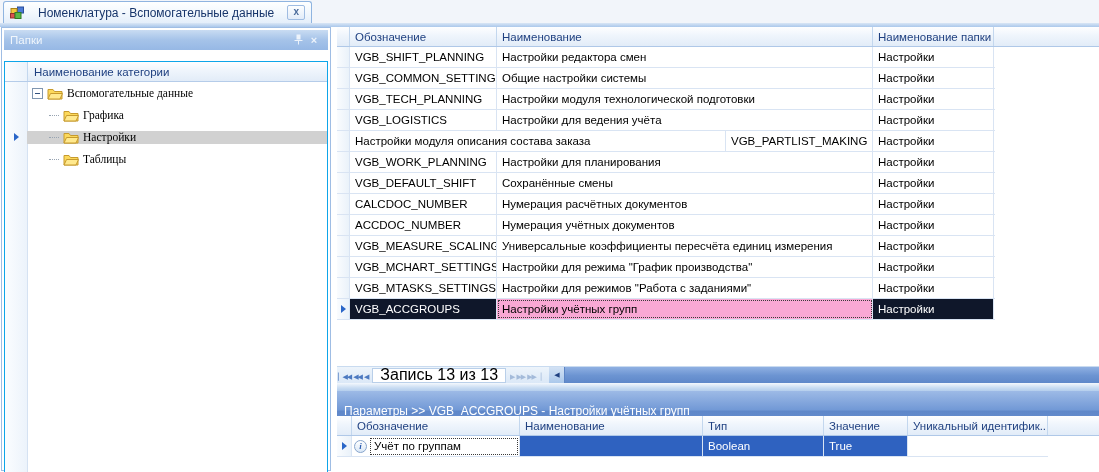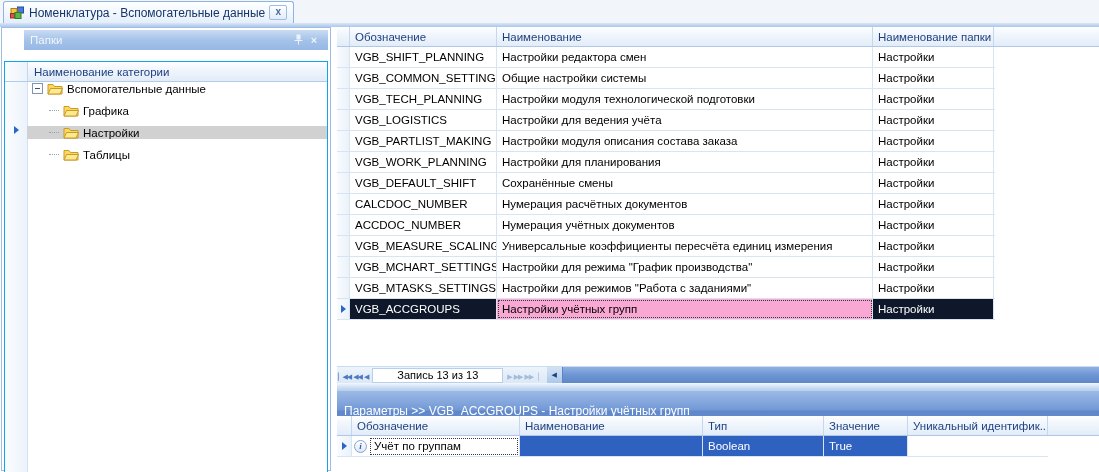--- a/index.html
+++ b/index.html
@@ -5,47 +5,47 @@
   * { margin:0; padding:0; box-sizing:border-box; }
   body { font-family:"Liberation Sans", sans-serif; background:#fff; }
   #app { position:relative; width:1099px; height:472px; background:#fff; overflow:hidden;
          font-size:11.5px; color:#000; }
 
   
   .tabbar { position:absolute; left:0; top:0; width:100%; height:23px; background:#F2F5FA; }
   .tabstrip { position:absolute; left:0; top:23px; width:100%; height:4px;
               background:linear-gradient(180deg,#D9E6F5,#ABC8EB); }
   .tab { position:absolute; left:3px; top:1px; height:22px; display:flex; align-items:center;
-         gap:4px; padding:0 6px 0 5px;
+         gap:13px; padding:0 6px 0 5px;
          background:linear-gradient(180deg,#FEFFFF,#F1F7FD 55%,#E4EEFA);
          border:1px solid #8FB4E0; border-bottom:none; border-radius:3px 3px 0 0;
          color:#17356B; font-size:12px; }
   .tab-close { width:18px; height:15px; border:1px solid #9FBCE2; border-radius:2px;
                background:linear-gradient(180deg,#FDFEFF,#E2ECF9); color:#4A6B9B;
                font-size:10px; line-height:12px; text-align:center; font-weight:bold; }
 
   
   .left-panel { position:absolute; left:1px; top:27px; width:330px; height:444px;
                 border:1px solid #9FBDE4; background:#fff; padding:2px; }
   .lp-header { height:20px; background:linear-gradient(180deg,#C9DCF2,#A5C3E9 50%,#96B8E5);
-               display:flex; align-items:center; padding:0 6px; color:#F0F6FC;margin-left:20px; }
+               display:flex; align-items:center; padding:0 6px; color:#F0F6FC; }
   .lp-title { flex:1; }
   .lp-btn { width:16px; text-align:center; color:#EDF3FB; font-weight:bold; font-size:11px; }
   .tree { position:relative; margin-top:11px; border:1px solid #0ea5e9;
           height:calc(100% - 25px); background:#fff; }
   .tree::before { content:''; position:absolute; left:0; top:0; bottom:0; width:22px;
                   background:linear-gradient(90deg,#FBFDFF,#ECF3FB);
                   border-right:1px solid #D5E2F2; }
   .tree-hrow { position:relative; display:flex; height:20px;
                border-bottom:1px solid #B5CCE9; }
   .t-ind { width:22px; flex:none; display:flex; align-items:center; justify-content:center; }
   .tree-hcell { flex:1; display:flex; align-items:center; padding-left:6px; color:#1F4080;
                 background:linear-gradient(180deg,#FEFEFF,#EFF5FC 45%,#E2ECF8);
                 border-left:1px solid #C3D7EE; }
-  .tree-row { position:relative; display:flex; height:22px; align-items:flex-start; }
+  .tree-row { position:relative; display:flex; height:22px; align-items:center;font-family:Liberation Serif, serif; }
   .tree-content { flex:1; display:flex; align-items:center; gap:4px; padding-left:5px; }
   .tree-row.sel .tree-content { background:#D1D1D1; }
   .expander { position:relative; width:11px; height:11px; border:1px solid #8096B0;
               background:#fff; flex:none; }
   .expander::before { content:''; position:absolute; left:2px; right:2px; top:4px; height:1px;
                       background:#33527E; }
   .connector { width:10px; height:1px; border-bottom:1px dotted #98A4B2; flex:none; }
   .indent { width:13px; flex:none; }
 
   
@@ -71,22 +71,22 @@
   .sel-cell { background:#0f172a; color:#fff; }
   .focus-cell { outline:1px dotted #3A3A3A; outline-offset:-2px; background:#f9a8d4; }
 
   
   .navigator { position:absolute; left:337px; top:366px; width:762px; height:17px; display:flex;
                align-items:center; background:linear-gradient(180deg,#EDF4FB,#DBE8F7);
                border-top:1px solid #C9DBF0; }
   .nav-btn { min-width:16px; text-align:center; font-size:7px; letter-spacing:-1px;
              color:#4C79C0; padding:0 1px; }
   .nav-btn.disabled { color:#A4BBDA; }
-  .nav-label { height:15px; background:#fff; border:1px solid #B9CFE9; padding:0 24px;
-               font-size:11px; display:flex; align-items:center; margin:0 3px; }
+  .nav-label { height:15px; background:#fff; border:1px solid #B9CFE9; padding:0 7px;
+               font-size:16px; display:flex; align-items:center; margin:0 3px; }
   .scrollbar { flex:1; height:17px; display:flex; margin-left:8px; background:#C7D9EF; }
   .sb-btn { width:15px; background:linear-gradient(180deg,#D3E2F4,#A9C7EB); color:#1F4080;
             font-size:7px; display:flex; align-items:center; justify-content:center; }
   .sb-thumb { flex:1; background:linear-gradient(180deg,#8FB0E2,#6C94D2 50%,#5D86C8);
               border-left:1px solid #5C84C4; }
 
   
   .splitter { position:absolute; left:337px; top:383px; width:762px; height:8px;
               background:linear-gradient(180deg,#F4F8FD,#C9DCF2 60%,#B4CEED); }
   .caption { position:absolute; left:337px; top:391px; width:762px; height:40px;
@@ -232,22 +232,22 @@
           <div class="g-cell w3">Настройки</div>
         </div>
         <div class="g-row">
           <div class="g-ind"></div>
           <div class="g-cell w1">VGB_LOGISTICS</div>
           <div class="g-cell w2">Настройки для ведения учёта</div>
           <div class="g-cell w3">Настройки</div>
         </div>
         <div class="g-row">
           <div class="g-ind"></div>
+          <div class="g-cell w2">Настройки модуля описания состава заказа</div>
           <div class="g-cell w1">VGB_PARTLIST_MAKING</div>
-          <div class="g-cell w2">Настройки модуля описания состава заказа</div>
           <div class="g-cell w3">Настройки</div>
         </div>
         <div class="g-row">
           <div class="g-ind"></div>
           <div class="g-cell w1">VGB_WORK_PLANNING</div>
           <div class="g-cell w2">Настройки для планирования</div>
           <div class="g-cell w3">Настройки</div>
         </div>
         <div class="g-row">
           <div class="g-ind"></div>

